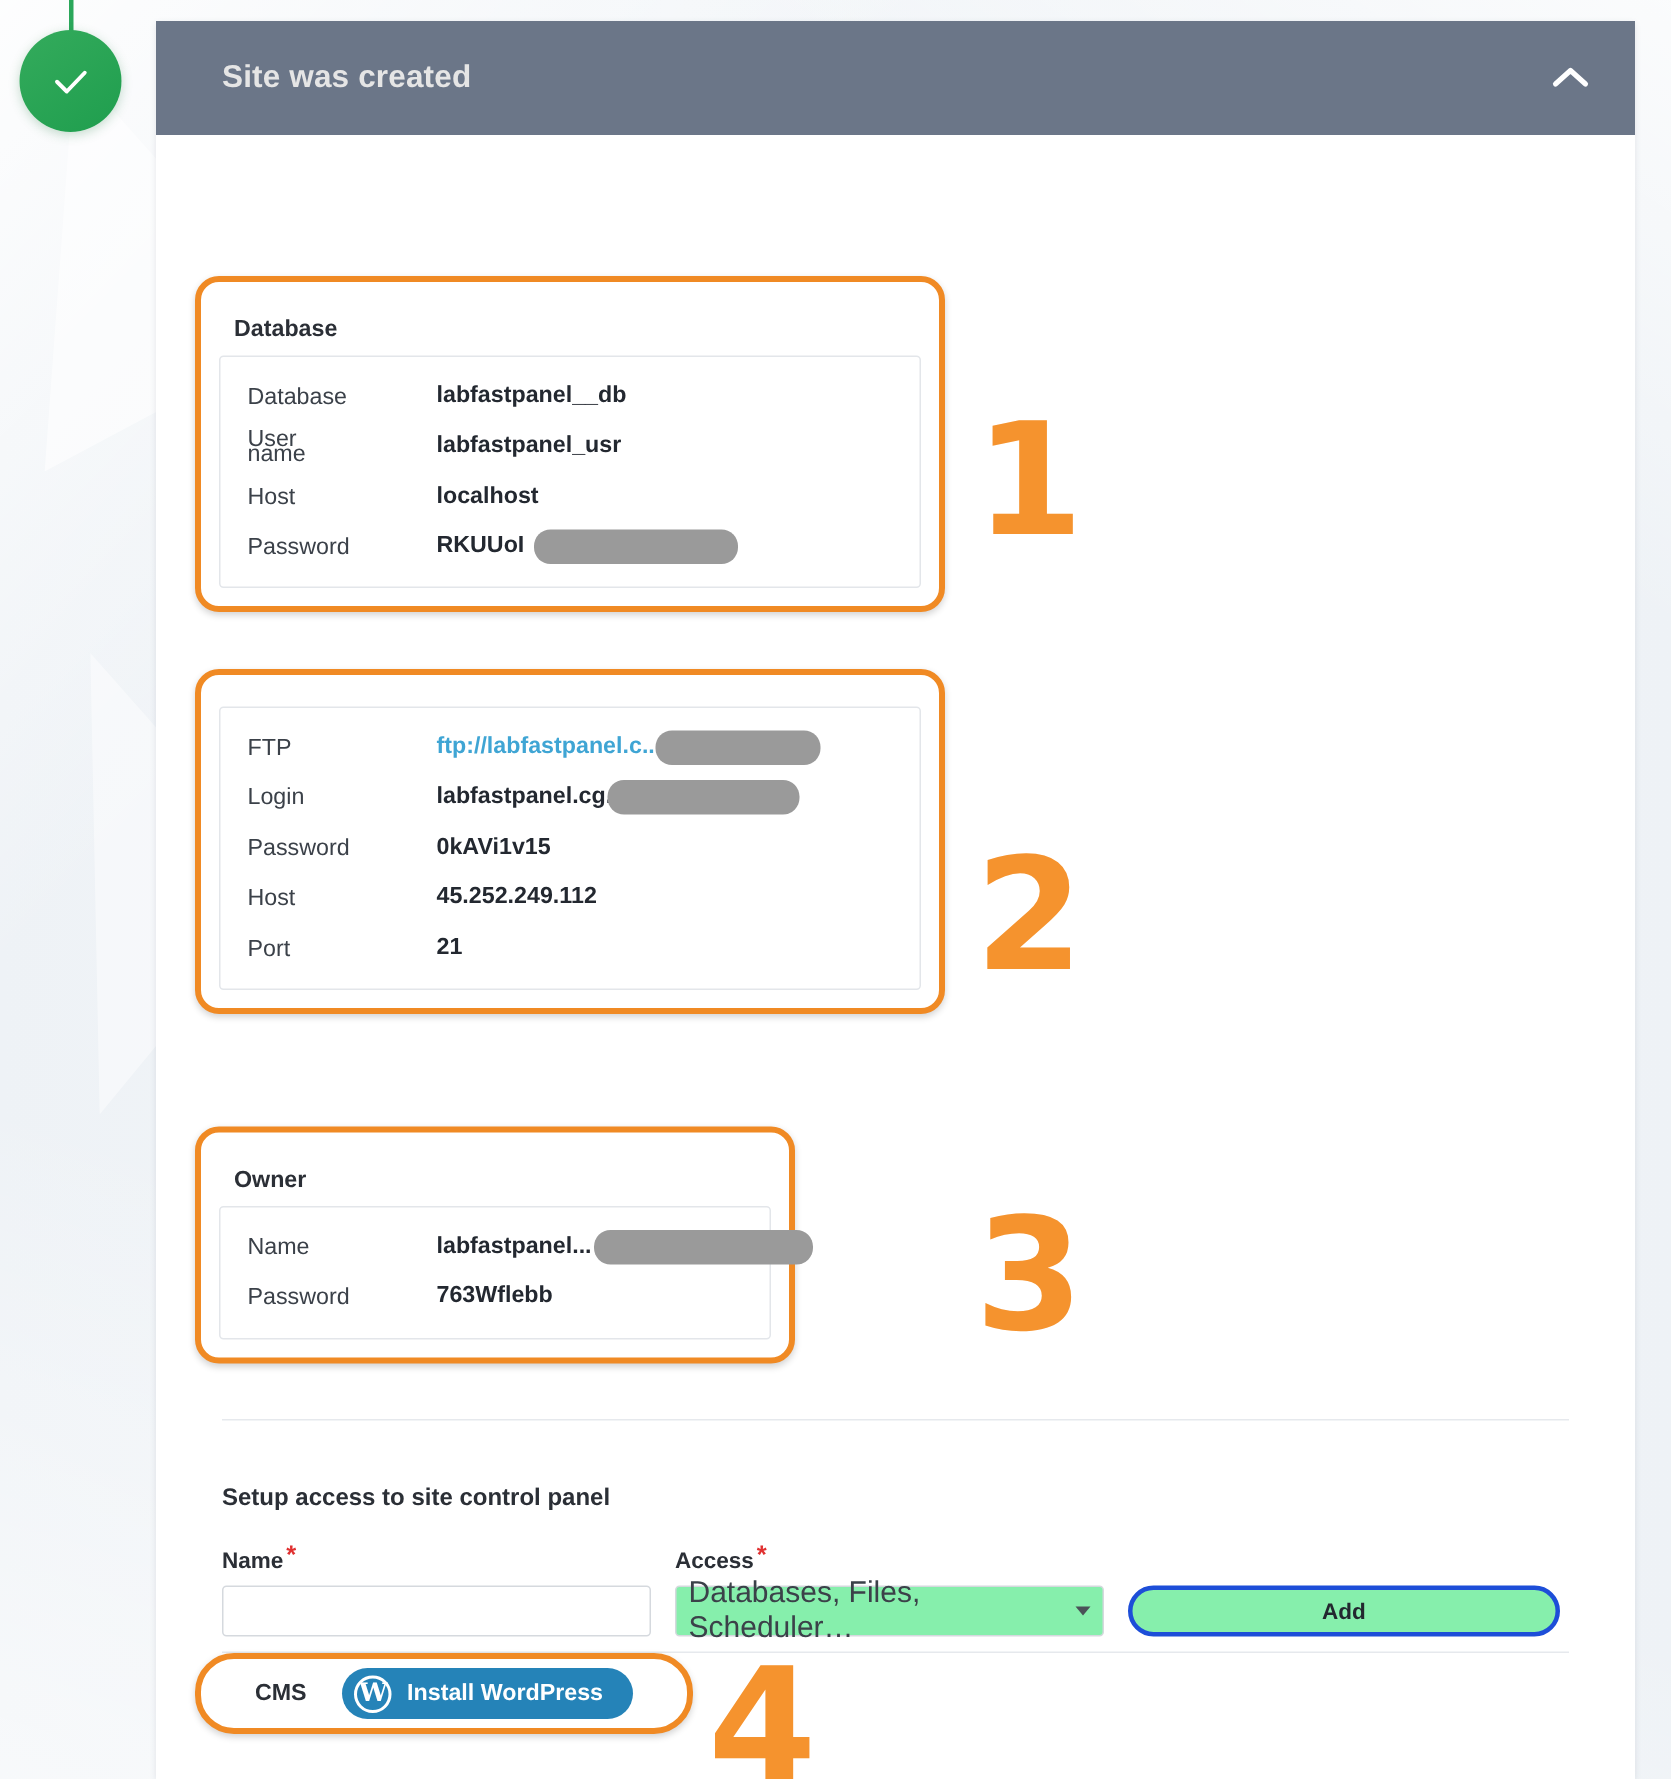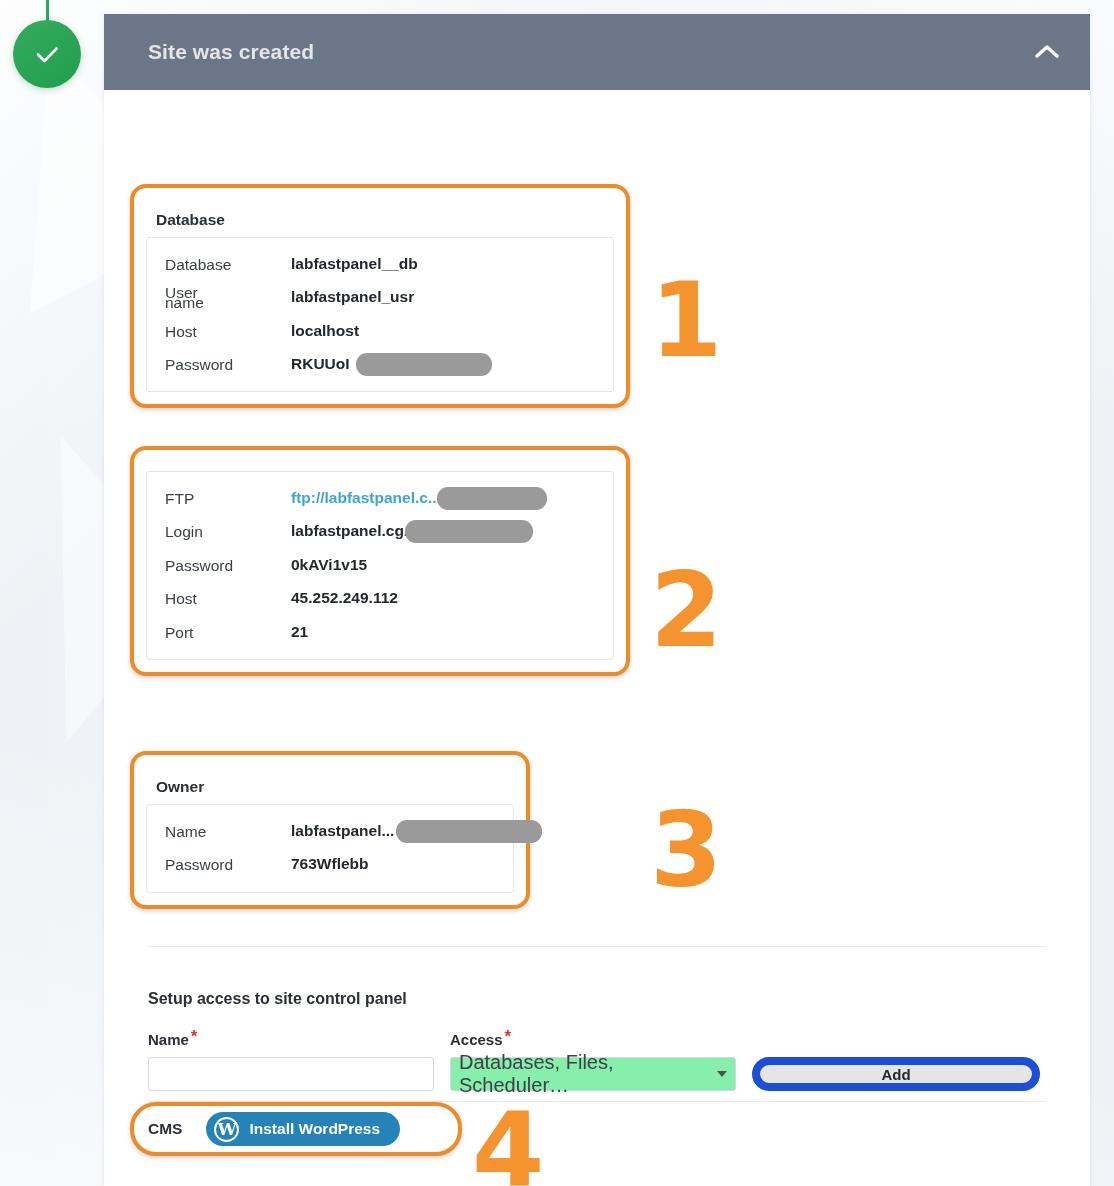--- a/index.html
+++ b/index.html
@@ -175,37 +175,37 @@
   }
   .caret { width:0;height:0;border-left:5px solid transparent;border-right:5px solid transparent;border-top:6px solid #4a5158; }
 
   .btn {
     height: 34px; border-radius: 18px;
     display: inline-flex; align-items: center; justify-content: center;
     font-size: 15px; font-weight: bold; cursor: pointer;
     font-family: "Liberation Sans", sans-serif;
   }
   .btn-outline-blue {
-    border: 8px solid #1d4ed8; background: #e5e5e5; color: #23282f;
+    border: 3px solid #1d4ed8; background: #86efac; color: #23282f;
     width: 288px;
   }
   .btn-wp {
     background: #2583b8; color: #fff; border: none;
     height: 34px; border-radius: 18px; padding: 0 20px 0 8px;
     gap: 10px; font-size: 15.5px;
   }
   .wp-mark {
     width: 25px; height: 25px; border-radius: 50%;
     background: #2583b8; border: 2px solid #fff;
     display:flex; align-items:center; justify-content:center;
     color:#fff; font-size:17px; font-weight:bold; font-family:"DejaVu Serif", serif;
     line-height:1;
   }
 
-  .cms-row { display: flex; align-items: center; gap: 24px; }
+  .cms-row { display: flex; align-items: center; gap: 24px; justify-content: center; }
   .cms-label { font-size: 15.5px; font-weight: bold; color: #2b2f36; }
 </style>
 </head>
 <body>
 
 <div class="bg-pattern"></div>
 
 <div class="timeline-line"></div>
 <div class="status-circle">
   <span>

